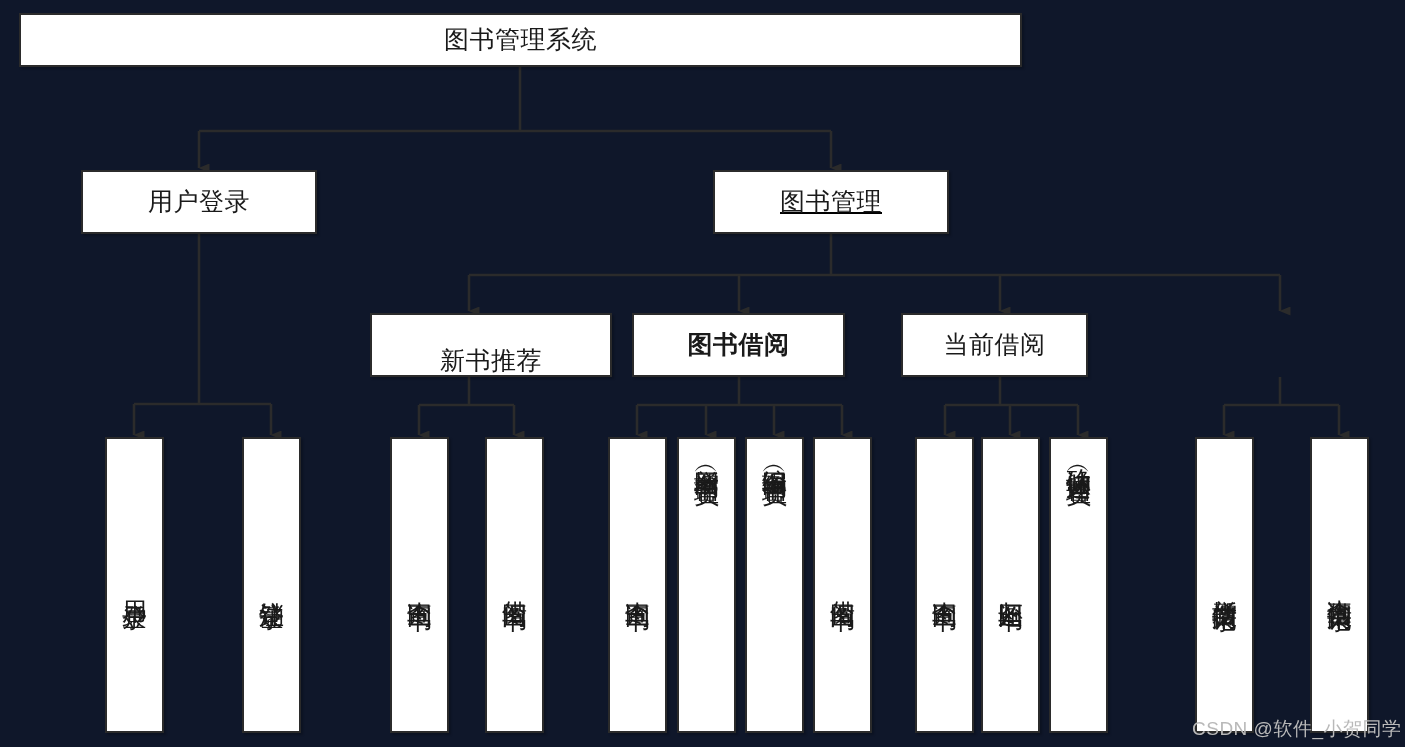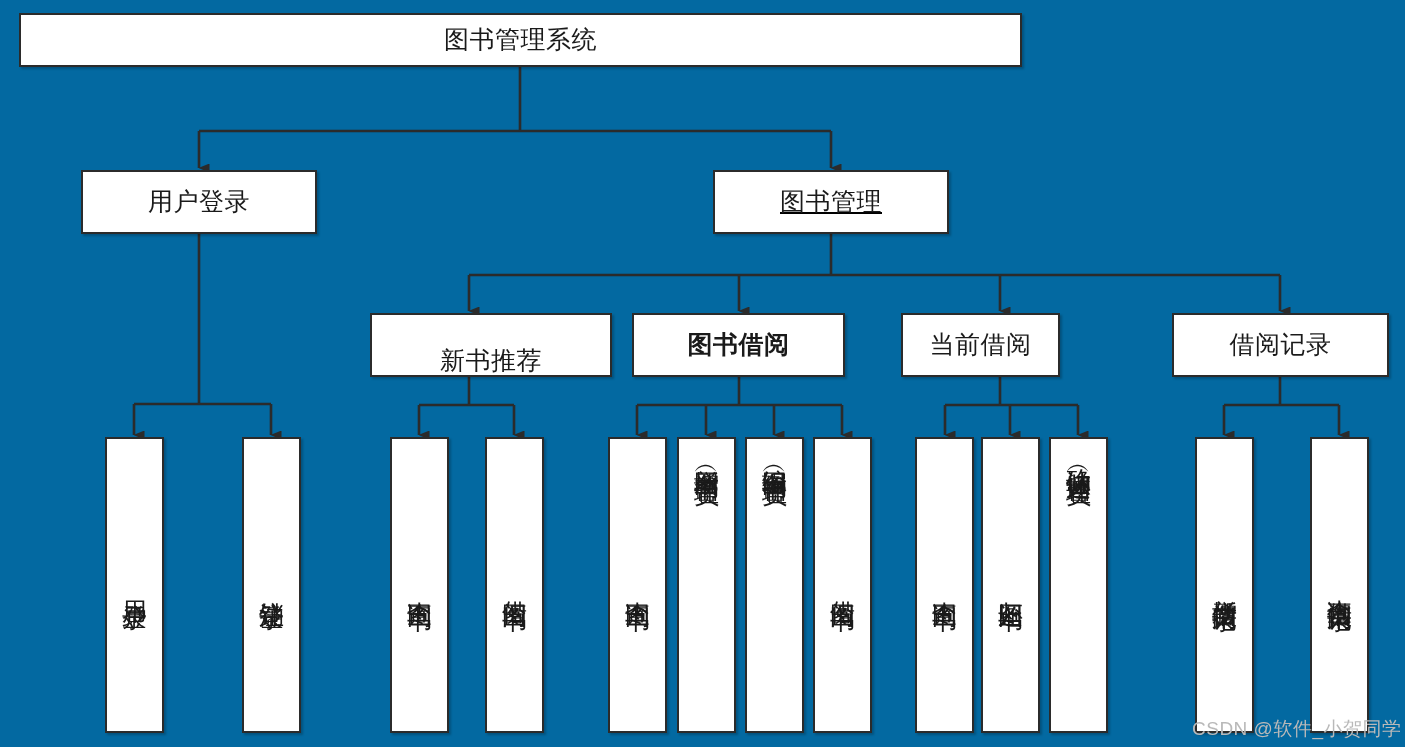--- a/index.html
+++ b/index.html
@@ -7,21 +7,21 @@
     padding: 0;
     background: #ffffff;
   }
   body {
     font-family: "Liberation Sans", "DejaVu Sans", sans-serif;
   }
   #canvas {
     position: relative;
     width: 1405px;
     height: 747px;
-    background: #0369a1;
+    background: #0f172a;
     overflow: hidden;
   }
   svg.edges {
     position: absolute;
     left: 0;
     top: 0;
     width: 1405px;
     height: 747px;
     pointer-events: none;
   }
@@ -147,25 +147,22 @@
   <div class="node h" style="left:713px; top:170px; width:236px; height:64px;text-decoration:underline;">
     <span class="lbl">图书管理</span>
   </div>
 
   <div class="node h" style="left:370px; top:313px; width:242px; height:64px;align-items:flex-end;">
     <span class="lbl">新书推荐</span>
   </div>
   <div class="node h" style="left:632px; top:313px; width:213px; height:64px;font-weight:bold;">
     <span class="lbl">图书借阅</span>
   </div>
-  <div class="node h" style="left:901px; top:313px; width:159px; height:64px;">
+  <div class="node h" style="left:901px; top:313px; width:187px; height:64px;">
     <span class="lbl">当前借阅</span>
-  </div>
-  <div class="node h" style="left:1172px; top:313px; width:217px; height:64px;">
-    <span class="lbl">借阅记录</span>
   </div>
 
   <div class="node v mid" style="left:105px; top:437px; width:59px; height:296px;">
     <span class="lbl">用户登录</span>
   </div>
   <div class="node v mid" style="left:242px; top:437px; width:59px; height:296px;">
     <span class="lbl">注销登录</span>
   </div>
 
   <div class="node v mid" style="left:390px; top:437px; width:59px; height:296px;">

